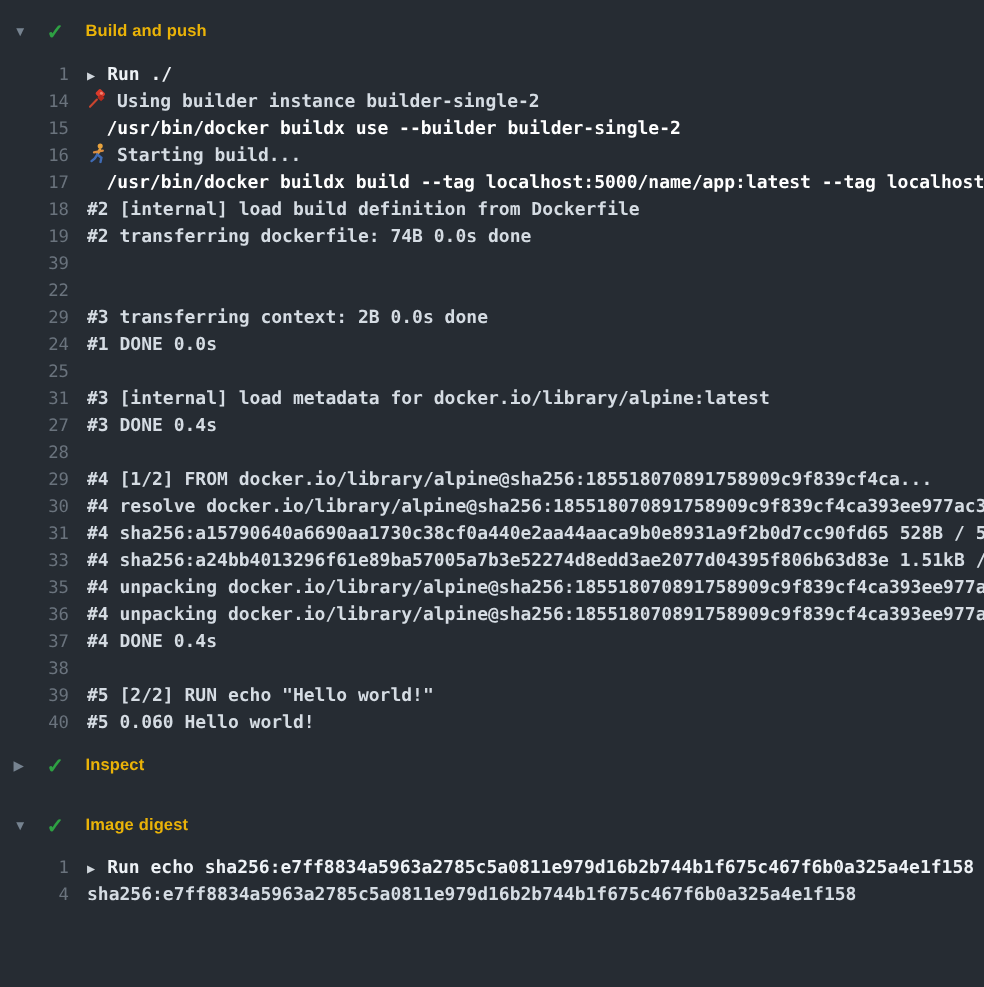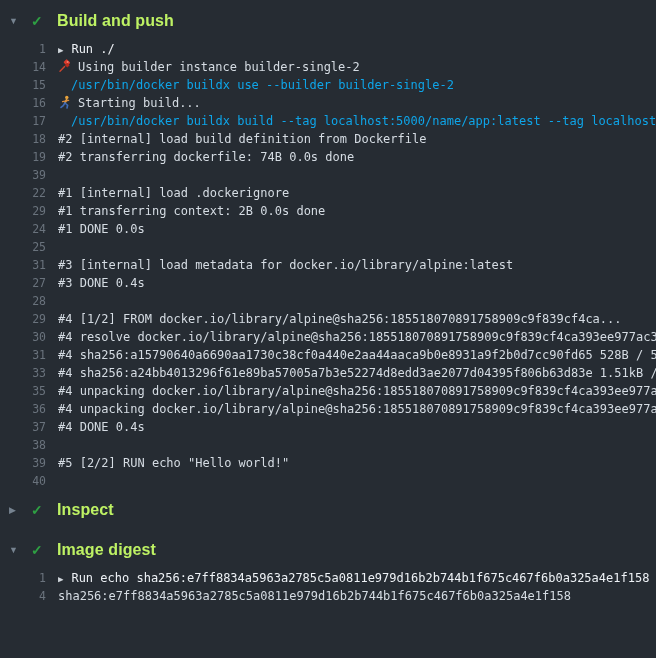--- a/index.html
+++ b/index.html
@@ -19,39 +19,39 @@
   .caret {
     flex: 0 0 22px;
     font-size: 9px; color: #768390;
     line-height: 26px;
   }
   .check {
     flex: 0 0 26px;
     color: #2ea043; font-size: 14px; font-weight: bold;
   }
   .section-title {
-    color: #bef264; font-size: 16px; font-weight: bold;
+    color: #eab308; font-size: 11px; font-weight: bold;
     letter-spacing: 0.1px;
   }
   .log-block { padding: 6px 0 7px 0; }
   .log-line {
     display: flex; height: 18px; line-height: 18px;
     font-family: "DejaVu Sans Mono", "Liberation Mono", monospace;
     font-size: 12px; white-space: pre; overflow: hidden;
   }
   .line-num {
     flex: 0 0 46px; text-align: right;
     color: #6a737d; font-size: 11.5px; cursor: pointer;
     font-weight: 400;
   }
   .line-text {
-    margin-left: 12px; color: #d5dce3; font-weight: 400;
+    margin-left: 12px; color: #d5dce3; font-weight: 700;
     flex: 0 0 auto;
   }
-  .k-command { color: #0ea5e9; margin-left: 25px; }
+  .k-command { color: #ffffff; margin-left: 25px; }
   .k-run { color: #eef2f6; }
   .run-caret {
     display: inline-block; font-size: 9px;
     margin-right: 8px; color: #d0d6dc;
   }
   .inline-icon {
     display: inline-block; width: 14px; height: 14px;
     margin-right: 6px; vertical-align: -2px;
   }
 </style>
@@ -81,37 +81,37 @@
               <path d="M8.6 4.6 L6.9 8" stroke="#e8a33d" stroke-width="1.8" fill="none"></path>
               <path d="M4.6 6.6 L10.6 5.4" stroke="#d98c3f" stroke-width="1.4" fill="none"></path>
               <path d="M6.9 8 L9.6 10.2 L9 13" stroke="#3f6bb5" stroke-width="1.6" fill="none"></path>
               <path d="M6.9 8 L5.2 10.6 L3 12.4" stroke="#3f6bb5" stroke-width="1.6" fill="none"></path>
             </g>
           </svg><span>Starting build...</span></span></div>
       <div class="log-line"><span class="line-num">17</span><span class="line-text k-command"><span>/usr/bin/docker buildx build --tag localhost:5000/name/app:latest --tag localhost:50</span></span></div>
       <div class="log-line"><span class="line-num">18</span><span class="line-text"><span>#2 [internal] load build definition from Dockerfile</span></span></div>
       <div class="log-line"><span class="line-num">19</span><span class="line-text"><span>#2 transferring dockerfile: 74B 0.0s done</span></span></div>
       <div class="log-line"><span class="line-num">39</span><span class="line-text"><span></span></span></div>
-      <div class="log-line"><span class="line-num">22</span><span class="line-text"><span>#1 [internal] load .dockerignore</span></span></div>
-      <div class="log-line"><span class="line-num">29</span><span class="line-text"><span>#1 transferring context: 2B 0.0s done</span></span></div>
+      <div class="log-line"><span class="line-num">22</span></div>
+      <div class="log-line"><span class="line-num">29</span><span class="line-text"><span>#3 transferring context: 2B 0.0s done</span></span></div>
       <div class="log-line"><span class="line-num">24</span><span class="line-text"><span>#1 DONE 0.0s</span></span></div>
       <div class="log-line"><span class="line-num">25</span><span class="line-text"><span></span></span></div>
       <div class="log-line"><span class="line-num">31</span><span class="line-text"><span>#3 [internal] load metadata for docker.io/library/alpine:latest</span></span></div>
       <div class="log-line"><span class="line-num">27</span><span class="line-text"><span>#3 DONE 0.4s</span></span></div>
       <div class="log-line"><span class="line-num">28</span><span class="line-text"><span></span></span></div>
       <div class="log-line"><span class="line-num">29</span><span class="line-text"><span>#4 [1/2] FROM docker.io/library/alpine@sha256:185518070891758909c9f839cf4ca...</span></span></div>
       <div class="log-line"><span class="line-num">30</span><span class="line-text"><span>#4 resolve docker.io/library/alpine@sha256:185518070891758909c9f839cf4ca393ee977ac3</span></span></div>
       <div class="log-line"><span class="line-num">31</span><span class="line-text"><span>#4 sha256:a15790640a6690aa1730c38cf0a440e2aa44aaca9b0e8931a9f2b0d7cc90fd65 528B / 5</span></span></div>
       <div class="log-line"><span class="line-num">33</span><span class="line-text"><span>#4 sha256:a24bb4013296f61e89ba57005a7b3e52274d8edd3ae2077d04395f806b63d83e 1.51kB /</span></span></div>
       <div class="log-line"><span class="line-num">35</span><span class="line-text"><span>#4 unpacking docker.io/library/alpine@sha256:185518070891758909c9f839cf4ca393ee977a</span></span></div>
       <div class="log-line"><span class="line-num">36</span><span class="line-text"><span>#4 unpacking docker.io/library/alpine@sha256:185518070891758909c9f839cf4ca393ee977a</span></span></div>
       <div class="log-line"><span class="line-num">37</span><span class="line-text"><span>#4 DONE 0.4s</span></span></div>
       <div class="log-line"><span class="line-num">38</span><span class="line-text"><span></span></span></div>
       <div class="log-line"><span class="line-num">39</span><span class="line-text"><span>#5 [2/2] RUN echo "Hello world!"</span></span></div>
-      <div class="log-line"><span class="line-num">40</span></div>
+      <div class="log-line"><span class="line-num">40</span><span class="line-text"><span>#5 0.060 Hello world!</span></span></div>
     </div>
     <div class="section-header">
       <span class="caret">▶</span>
       <span class="check">✓</span>
       <span class="section-title">Inspect</span>
     </div>
     <div class="section-header">
       <span class="caret">▼</span>
       <span class="check">✓</span>
       <span class="section-title">Image digest</span>

